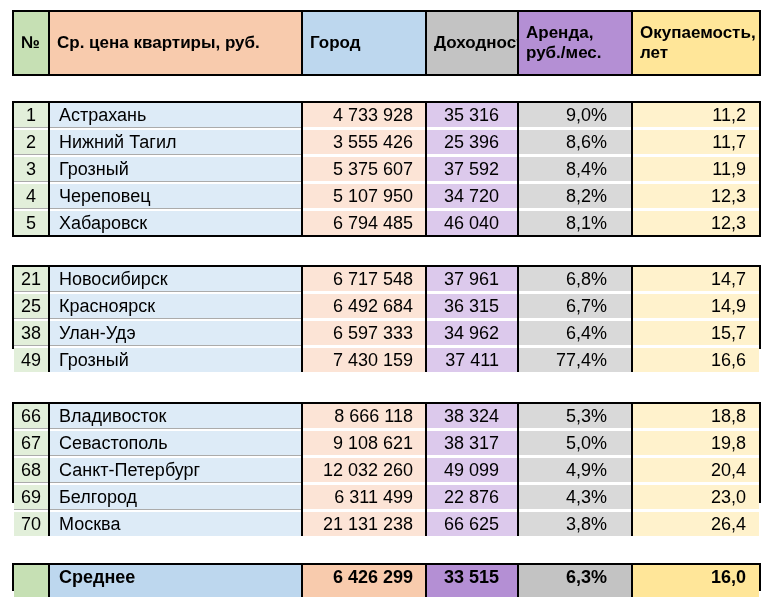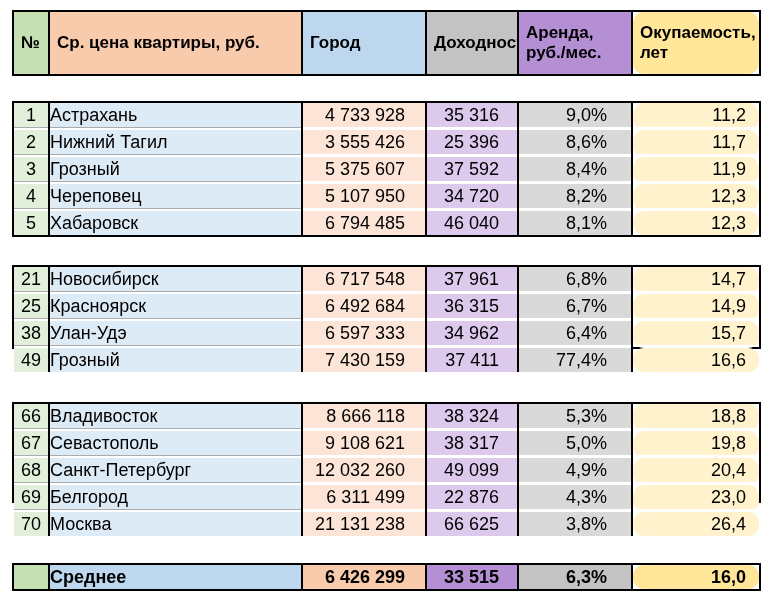--- a/index.html
+++ b/index.html
@@ -12,26 +12,26 @@
     border:2px solid var(--border,#000);display:grid;
     grid-template-columns:36px 253px 124px 92px 114px 126px;
     background:#fff;
   }
   .cell{
     box-sizing:border-box;display:flex;align-items:flex-start;
     border-right:2px solid var(--border,#000);
     font-size:18px;line-height:24px;height:27px;white-space:nowrap;
     background:linear-gradient(var(--c) 0 24px, var(--sep,#fff) 24px 25px, #fff 25px);
   }
-  .cell:nth-child(6n){border-right:none;border-radius:11px;}
+  .cell:nth-child(6n){border-right:none;}
   .cell.lastrow{height:24px;background:var(--c);}
   
   .c0{--c:var(--green_body);--sep:#ababab;justify-content:center;}
-  .c1{--c:var(--blue_body);--sep:#ababab;justify-content:flex-start;}
-  .c2{--c:var(--peach_body);justify-content:flex-end;padding-right:20px;}
+  .c1{--c:var(--blue_body);--sep:#ababab;justify-content:flex-start;padding-left:9px;}
+  .c2{--c:var(--peach_body);justify-content:flex-end;padding-right:12px;}
   .c3{--c:var(--purple_body);justify-content:flex-end;padding-right:18px;}
   .c4{--c:var(--gray_body);justify-content:flex-end;padding-right:24px;}
   .c5{--c:var(--yellow_body);justify-content:flex-end;padding-right:13px;}
   
   .hdr{top:10px;height:66px;}
   .hdr .cell{
     height:62px;background:var(--c);align-items:center;justify-content:flex-start;
     font-weight:bold;font-size:17px;line-height:20px;white-space:normal;
     padding:0 4px 0 7px;text-align:left;
   }
@@ -40,21 +40,21 @@
   .hdr .c2{--c:var(--peach_header);padding-right:16px;}
   .hdr .c3{--c:var(--purple_header);}
   .hdr .c4{--c:var(--gray_header);}
   .hdr .c5{--c:var(--yellow_header);}
   
   .grp1{top:101px;height:136px;}
   .grp2{top:265px;height:84px;}
   .grp3{top:402px;height:101px;}
   
   .avg{top:563px;height:28px;}
-  .avg .cell{height:24px;background:var(--c);font-weight:bold;}
+  .avg .cell{height:32px;background:var(--c);font-weight:bold;}
   .avg .c0{--c:var(--green_header);}
   .avg .c1{--c:var(--blue_header);}
   .avg .c2{--c:var(--peach_header);}
   .avg .c3{--c:var(--purple_header);}
   .avg .c4{--c:var(--gray_header);}
   .avg .c5{--c:var(--yellow_header);}
 </style>
 </head>
 <body>
 

